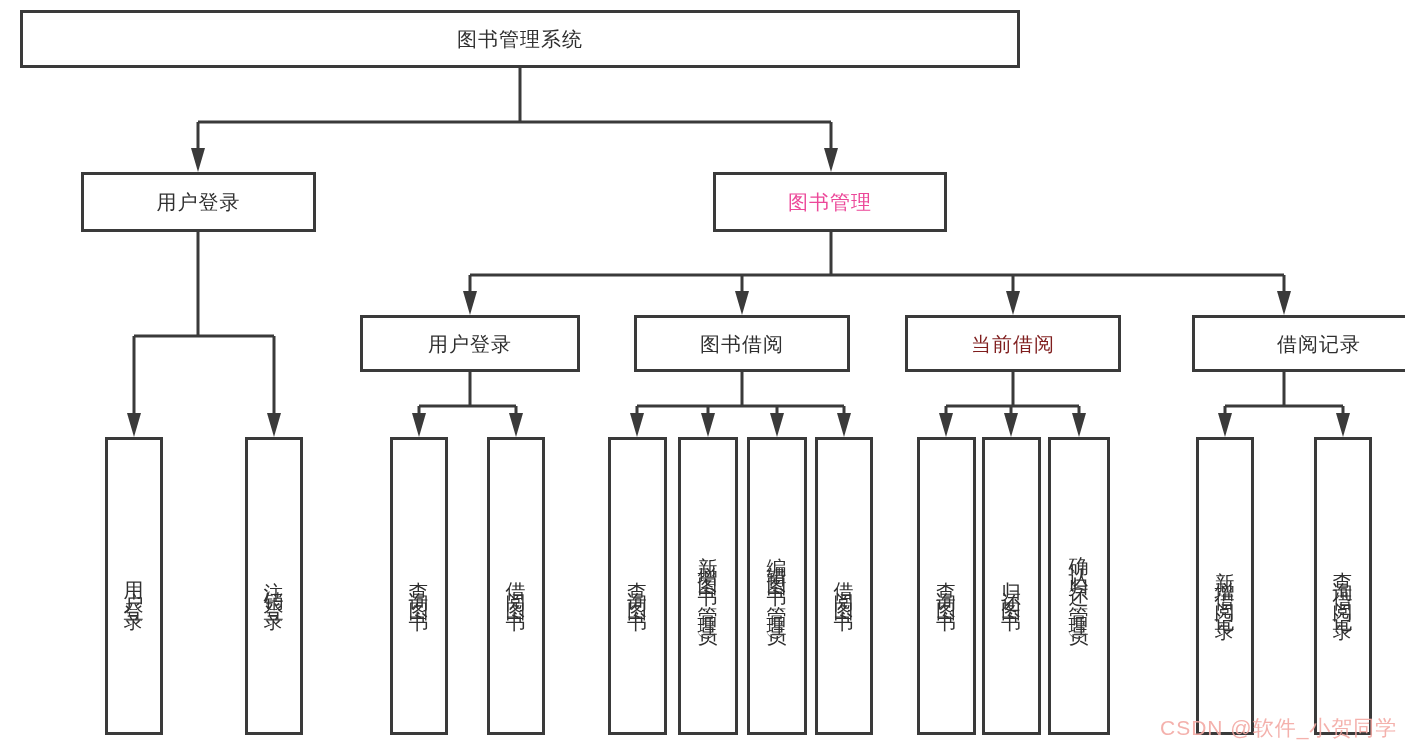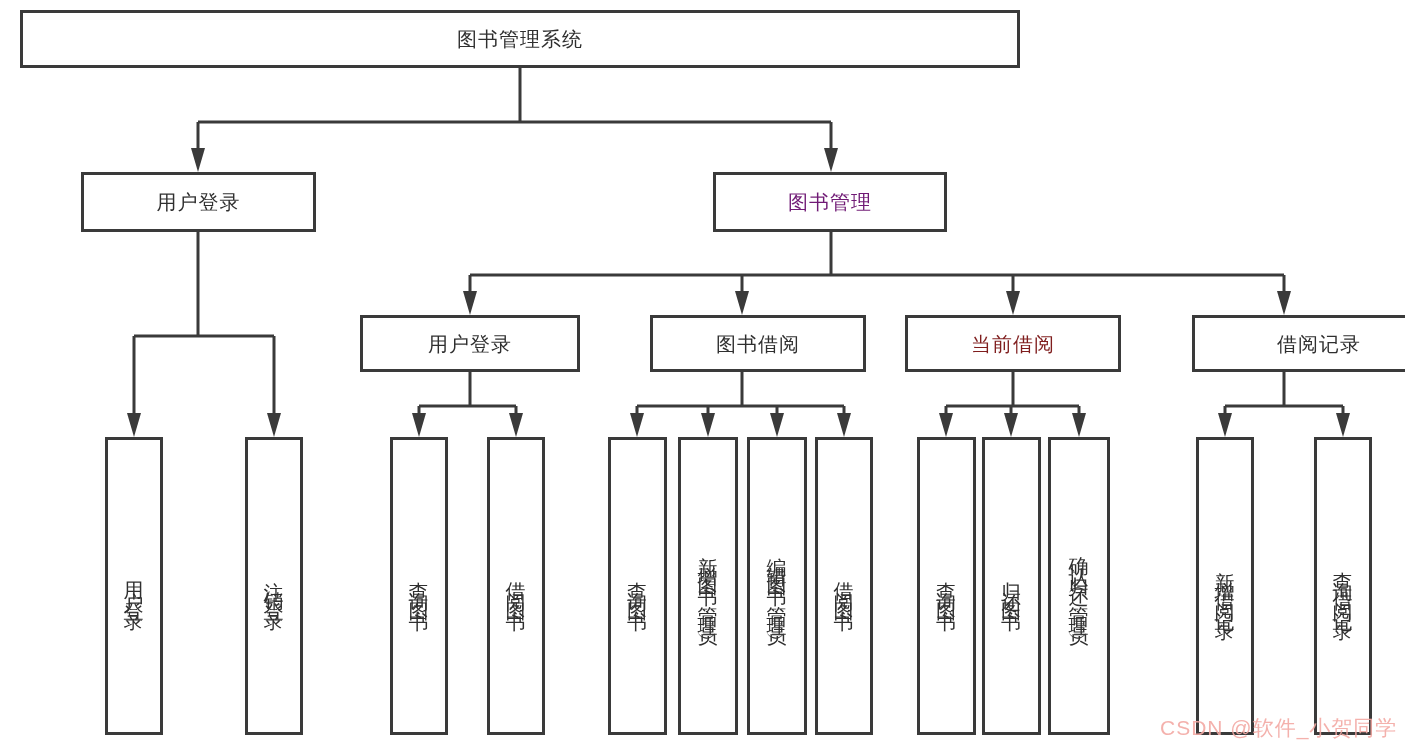--- a/index.html
+++ b/index.html
@@ -121,24 +121,24 @@
       <polygon points="1072,413 1086,413 1079,437"></polygon>
 
       <polygon points="1218,413 1232,413 1225,437"></polygon>
       <polygon points="1336,413 1350,413 1343,437"></polygon>
     </g>
   </svg>
 
   <div class="box n-root" style="border-color: rgb(58, 58, 58); color: rgb(47, 47, 47);">图书管理系统</div>
 
   <div class="box n-login" style="border-color: rgb(58, 58, 58); color: rgb(47, 47, 47);">用户登录</div>
-  <div class="box n-mgmt" style="border-color: rgb(58, 58, 58); color: #701a75;">图书管理</div>
+  <div class="box n-mgmt" style="border-color: rgb(58, 58, 58); color: #ec4899;">图书管理</div>
 
   <div class="box n-rec" style="border-color: rgb(58, 58, 58); color: rgb(47, 47, 47);">用户登录</div>
-  <div class="box n-borrow" style="border-color: rgb(58, 58, 58); color: rgb(47, 47, 47); margin-left: 16px;">图书借阅</div>
+  <div class="box n-borrow" style="border-color: rgb(58, 58, 58); color: rgb(47, 47, 47);">图书借阅</div>
   <div class="box n-cur" style="border-color: rgb(58, 58, 58); color: #7f1d1d; text-align: right;">当前借阅</div>
   <div class="box n-rech" style="border-color: rgb(58, 58, 58); color: rgb(47, 47, 47);">借阅记录</div>
 
   <div class="box vbox l-a1" style="border-color: rgb(58, 58, 58); color: rgb(47, 47, 47);">用户登录</div>
   <div class="box vbox l-a2" style="border-color: rgb(58, 58, 58); color: rgb(47, 47, 47);">注销登录</div>
 
   <div class="box vbox l-b1" style="border-color: rgb(58, 58, 58); color: rgb(47, 47, 47);">查询图书</div>
   <div class="box vbox l-b2" style="border-color: rgb(58, 58, 58); color: rgb(47, 47, 47);">借阅图书</div>
 
   <div class="box vbox l-c1" style="border-color: rgb(58, 58, 58); color: rgb(47, 47, 47);">查询图书</div>

